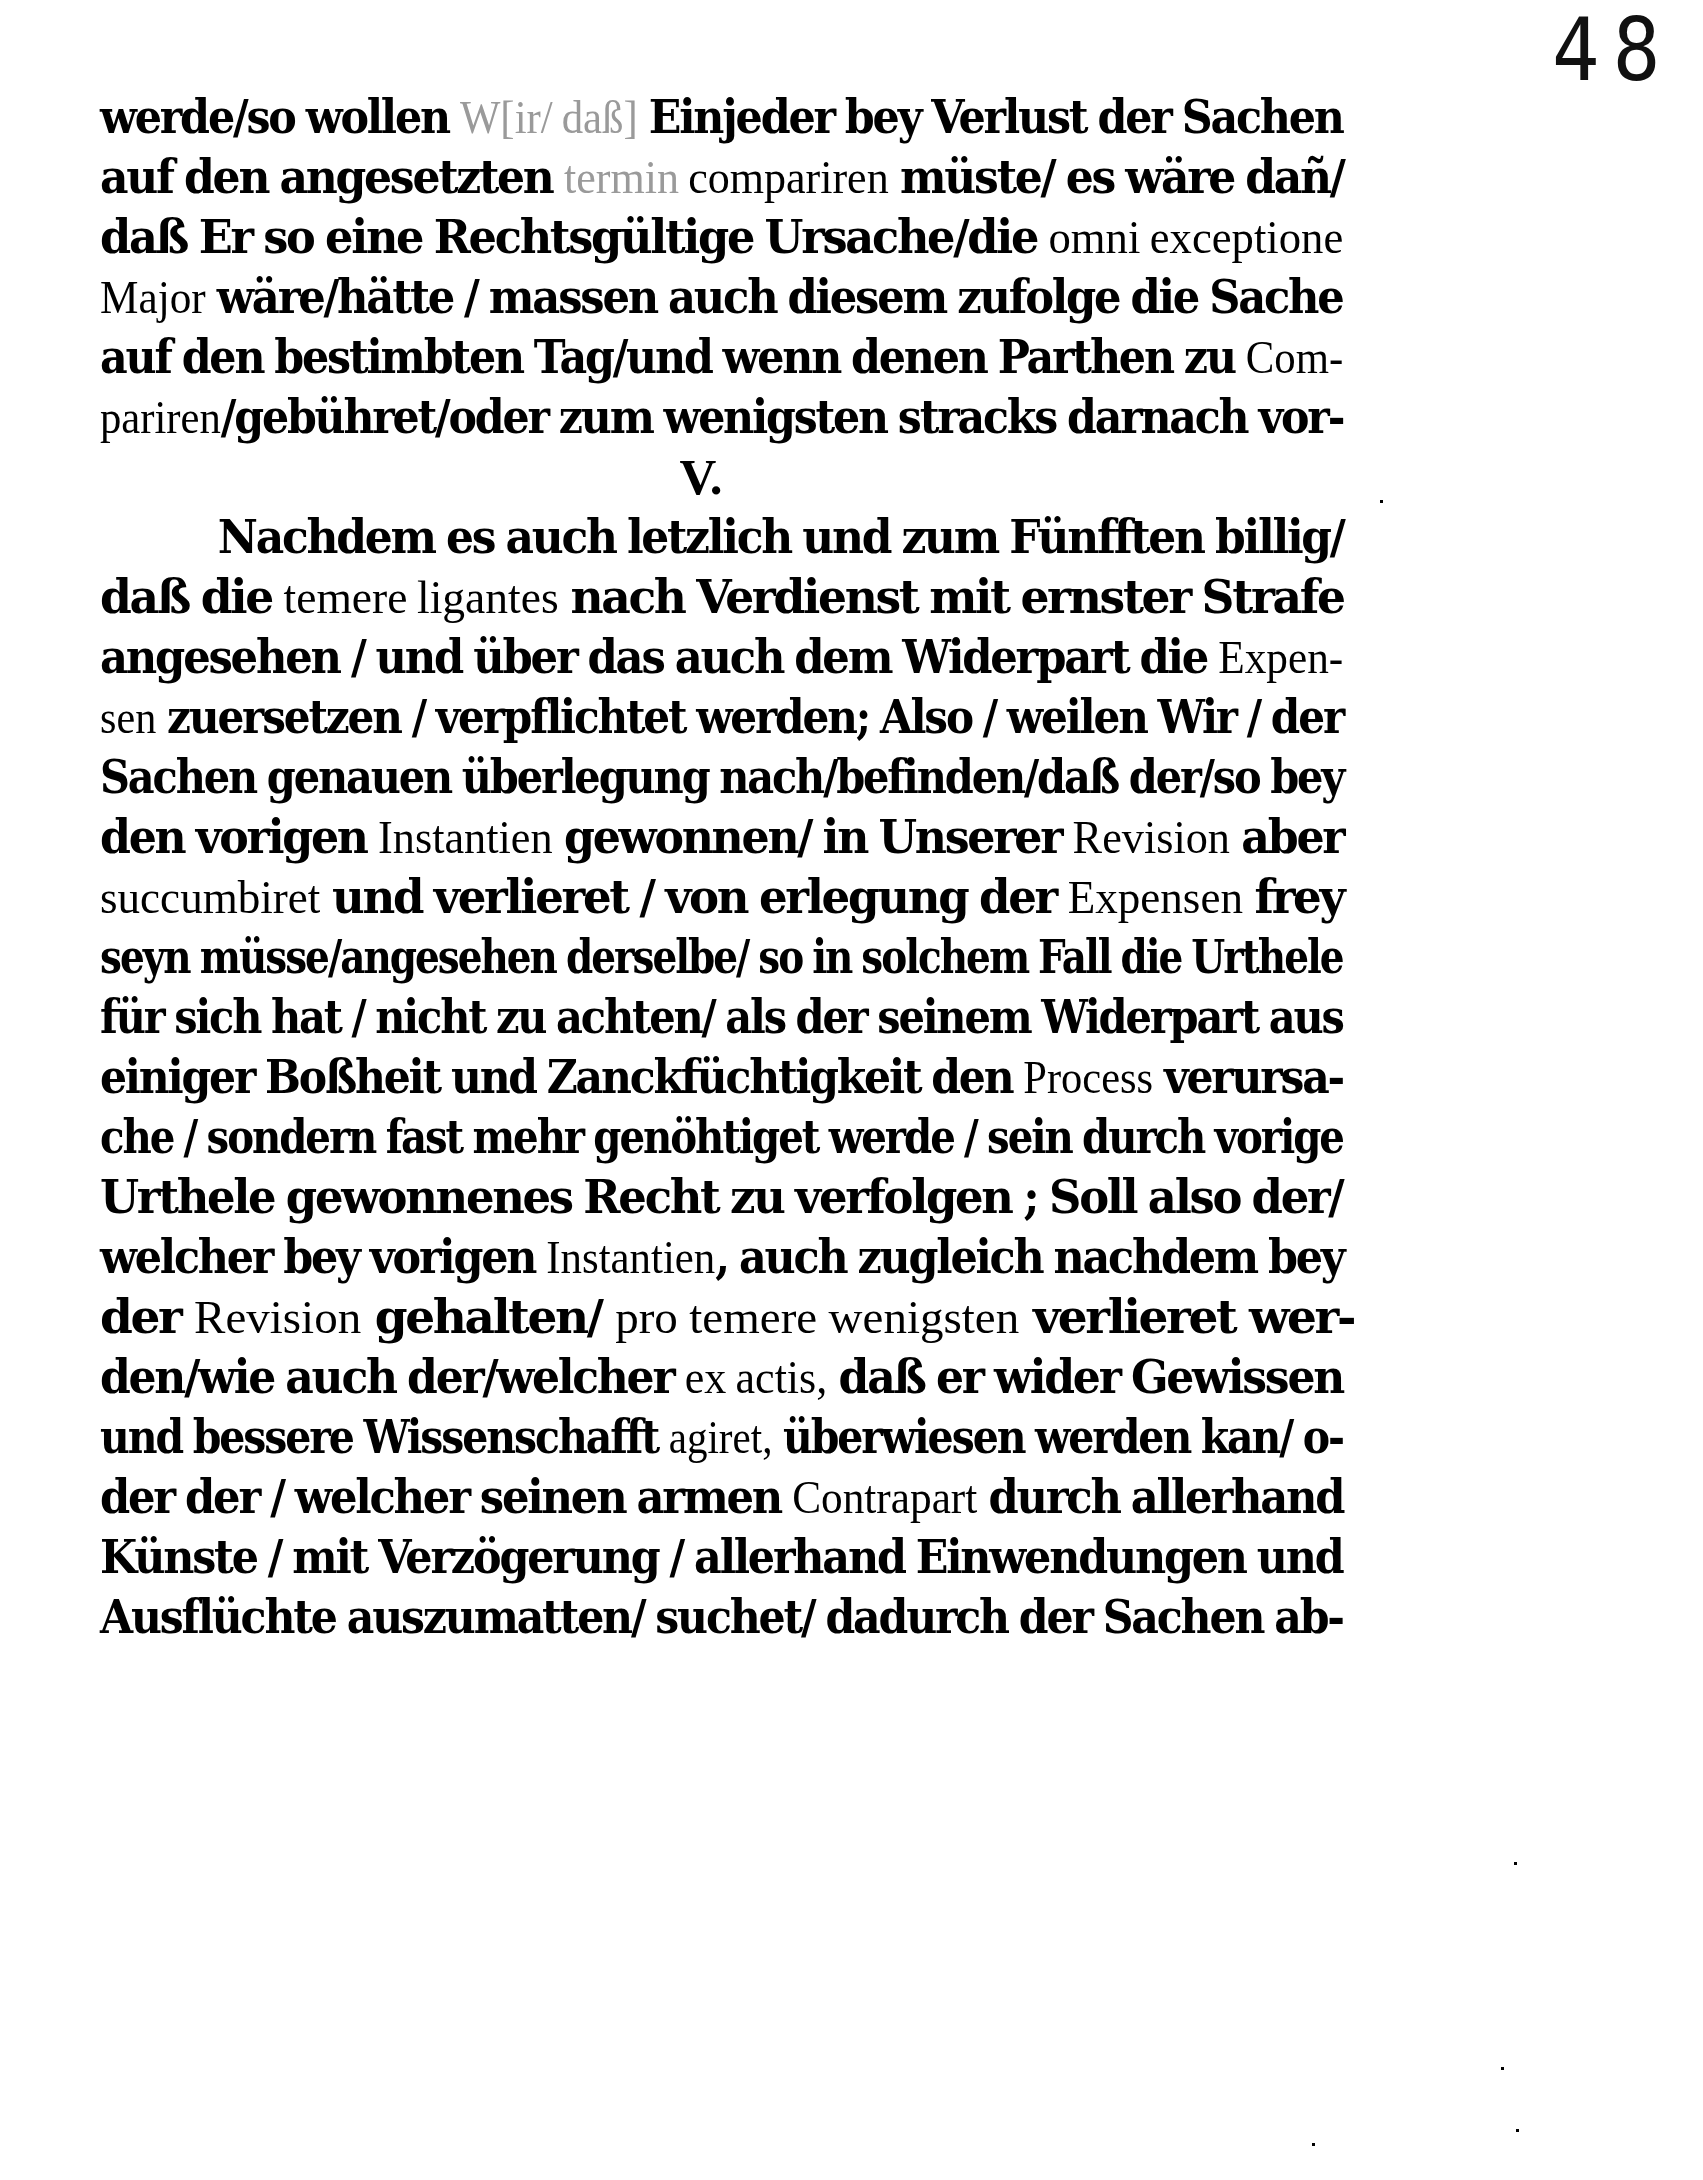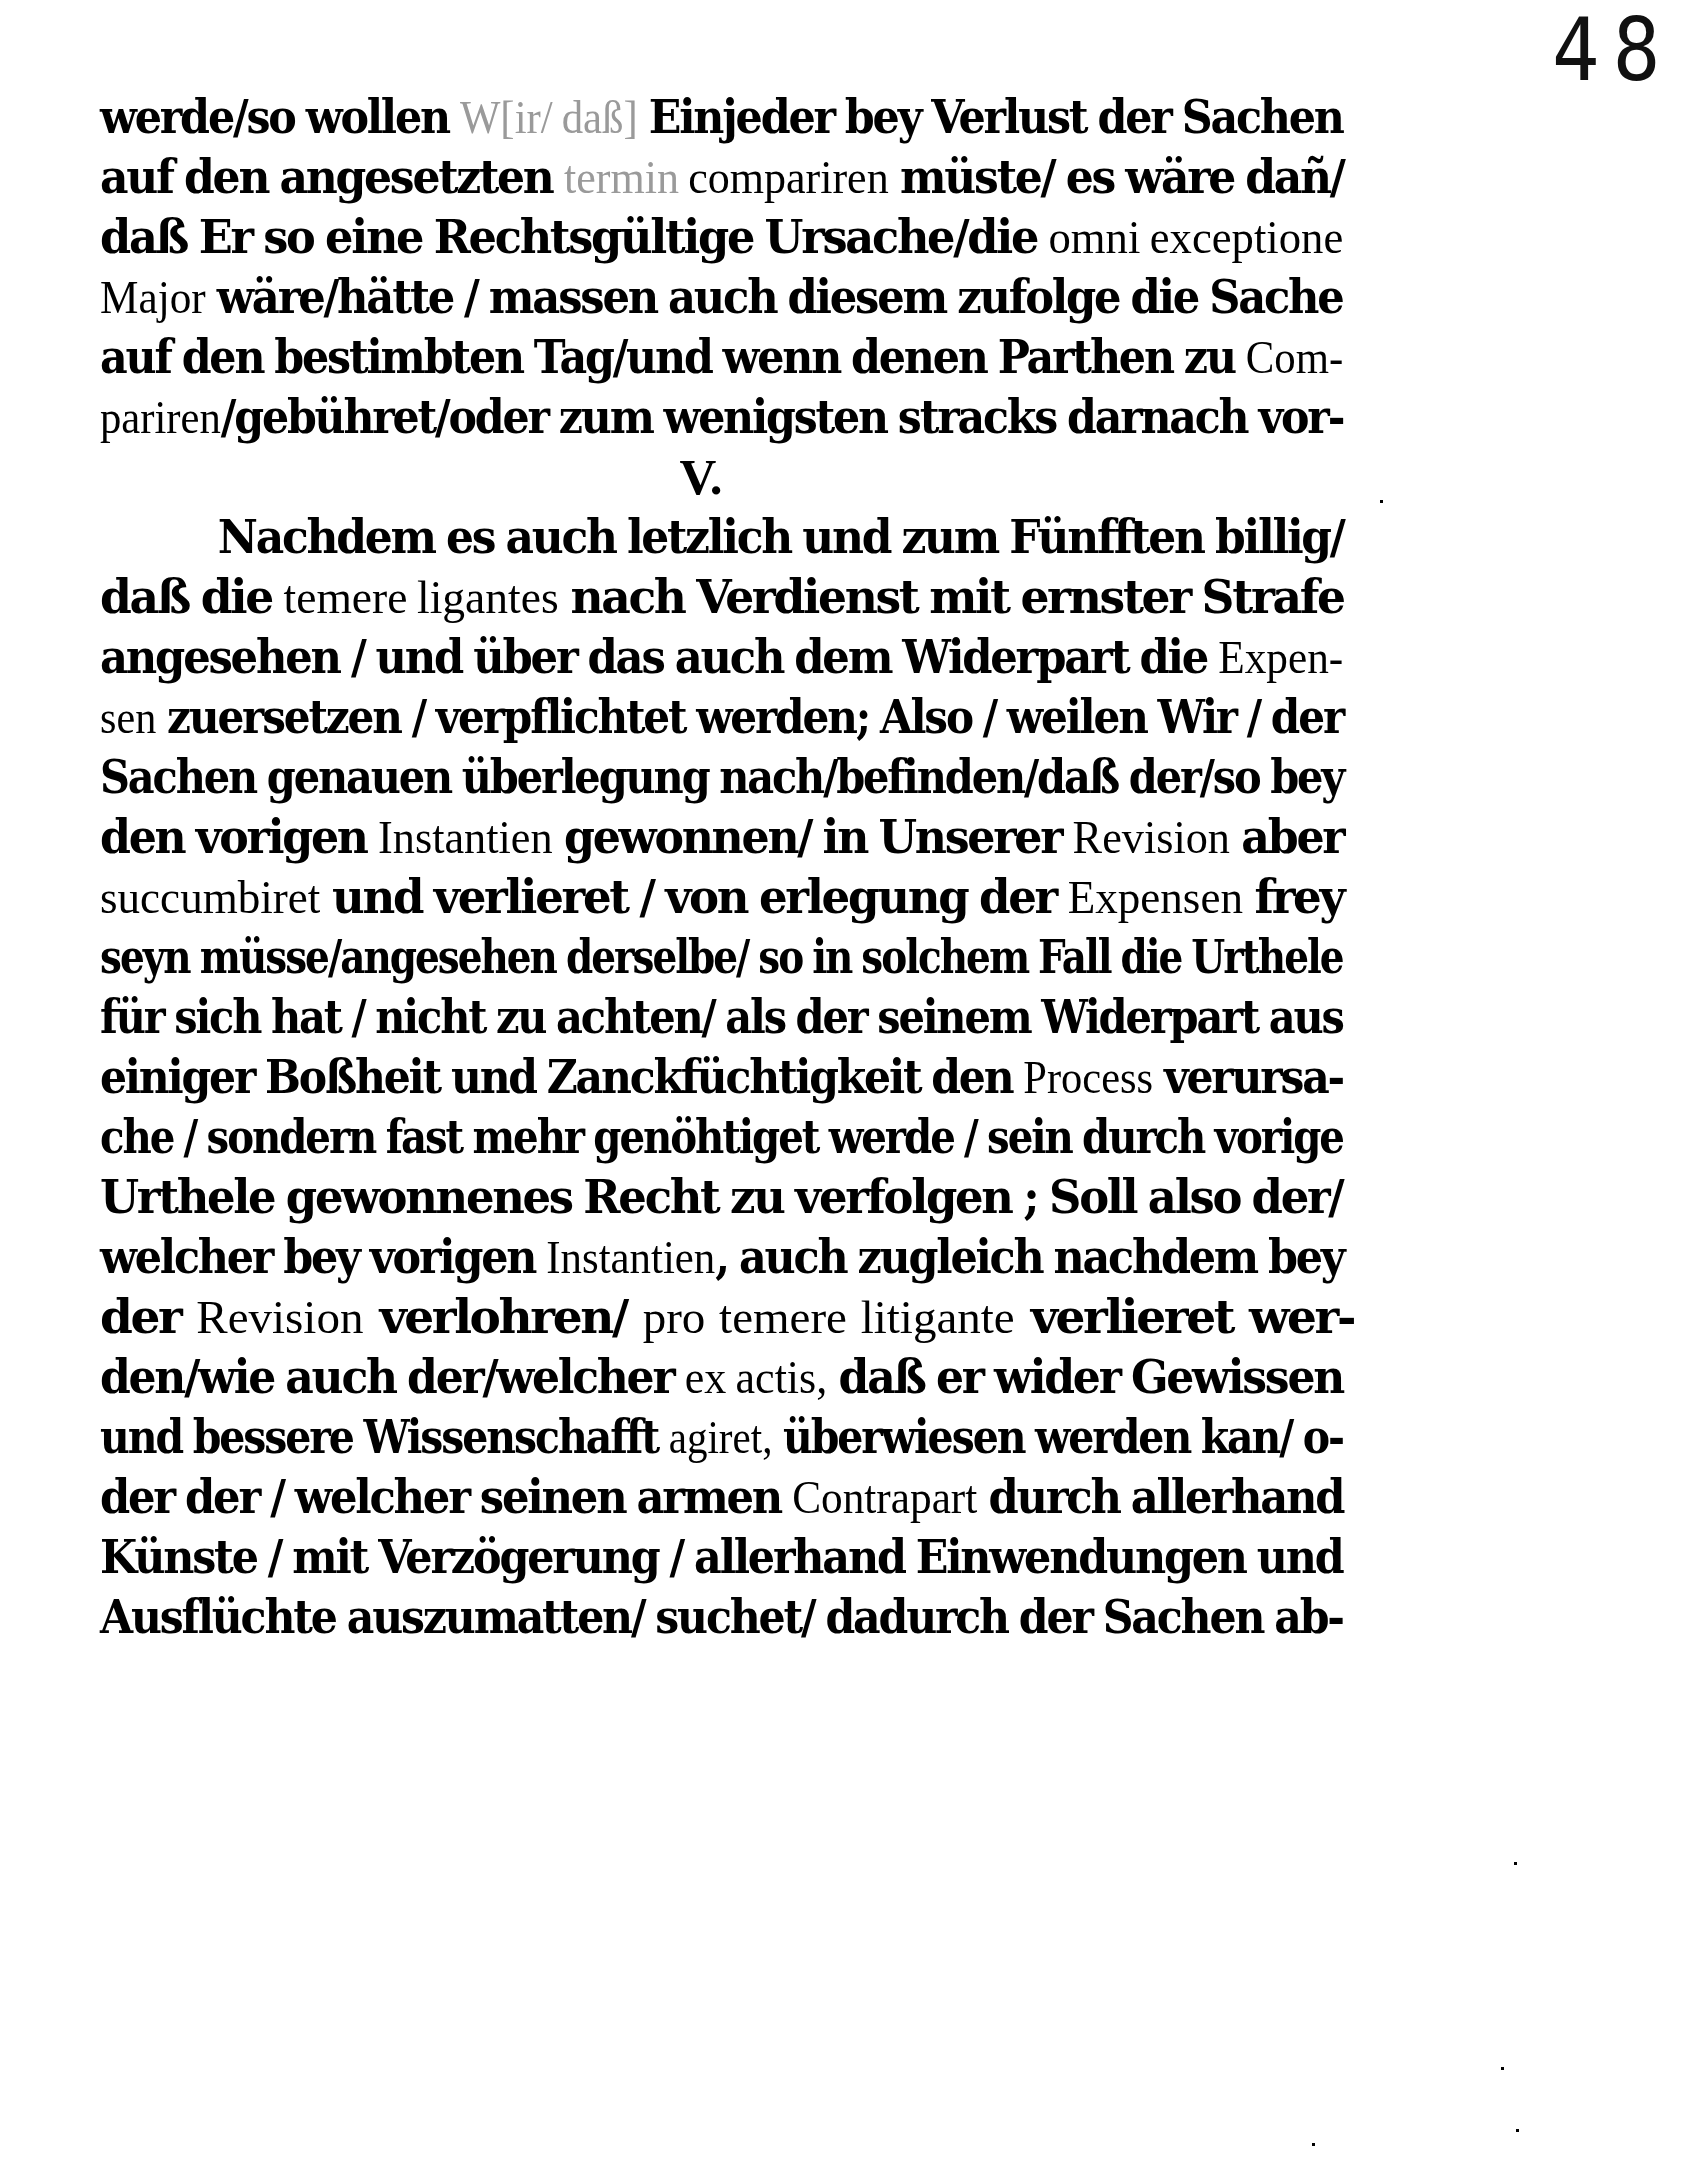--- a/index.html
+++ b/index.html
@@ -118,21 +118,21 @@
         <div class="line" style="transform: scaleX(0.897696);"><span class="latin">sen</span><span> zuersetzen / verpflichtet werden; Also / weilen Wir / der</span></div>
         <div class="line" style="transform: scaleX(0.882745);"><span>Sachen genauen überlegung nach/befinden/daß der/so bey</span></div>
         <div class="line" style="transform: scaleX(0.94172);"><span>den vorigen </span><span class="latin">Instantien</span><span> gewonnen/ in Unserer </span><span class="latin">Revision</span><span> aber</span></div>
         <div class="line" style="transform: scaleX(0.95945);"><span class="latin">succumbiret</span><span> und verlieret / von erlegung der </span><span class="latin">Expensen</span><span> frey</span></div>
         <div class="line" style="transform: scaleX(0.828643);"><span>seyn müsse/angesehen derselbe/ so in solchem Fall die Urthele</span></div>
         <div class="line" style="transform: scaleX(0.883333);"><span>für sich hat / nicht zu achten/ als der seinem Widerpart aus</span></div>
         <div class="line" style="transform: scaleX(0.90382);"><span>einiger Boßheit und Zanckfüchtigkeit den </span><span class="latin">Process</span><span> verursa-</span></div>
         <div class="line" style="transform: scaleX(0.85705);"><span>che / sondern fast mehr genöhtiget werde / sein durch vorige</span></div>
         <div class="line" style="transform: scaleX(0.955299);"><span>Urthele gewonnenes Recht zu verfolgen ; Soll also der/</span></div>
         <div class="line" style="transform: scaleX(0.911906);"><span>welcher bey vorigen </span><span class="latin">Instantien</span><span>, auch zugleich nachdem bey</span></div>
-        <div class="line"><span>der </span><span class="latin">Revision</span><span> verlohren/ </span><span class="latin">pro temere litigante</span><span> verlieret wer-</span></div>
+        <div class="line"><span>der </span><span class="latin">Revision</span><span> gehalten/ </span><span class="latin">pro temere wenigsten</span><span> verlieret wer-</span></div>
         <div class="line" style="transform: scaleX(0.937721);"><span>den/wie auch der/welcher </span><span class="latin">ex actis,</span><span> daß er wider Gewissen</span></div>
         <div class="line" style="transform: scaleX(0.873434);"><span>und bessere Wissenschafft </span><span class="latin">agiret,</span><span> überwiesen werden kan/ o-</span></div>
         <div class="line" style="transform: scaleX(0.920778);"><span>der der / welcher seinen armen </span><span class="latin">Contrapart</span><span> durch allerhand</span></div>
         <div class="line" style="transform: scaleX(0.912534);"><span>Künste / mit Verzögerung / allerhand Einwendungen und</span></div>
         <div class="line" style="transform: scaleX(0.907534);"><span>Ausflüchte auszumatten/ suchet/ dadurch der Sachen ab-</span></div>
       </div>
   </div>
 
   <span class="speck" style="left:1380px; top:500px;"></span>
   <span class="speck" style="left:1514px; top:1862px;"></span>

